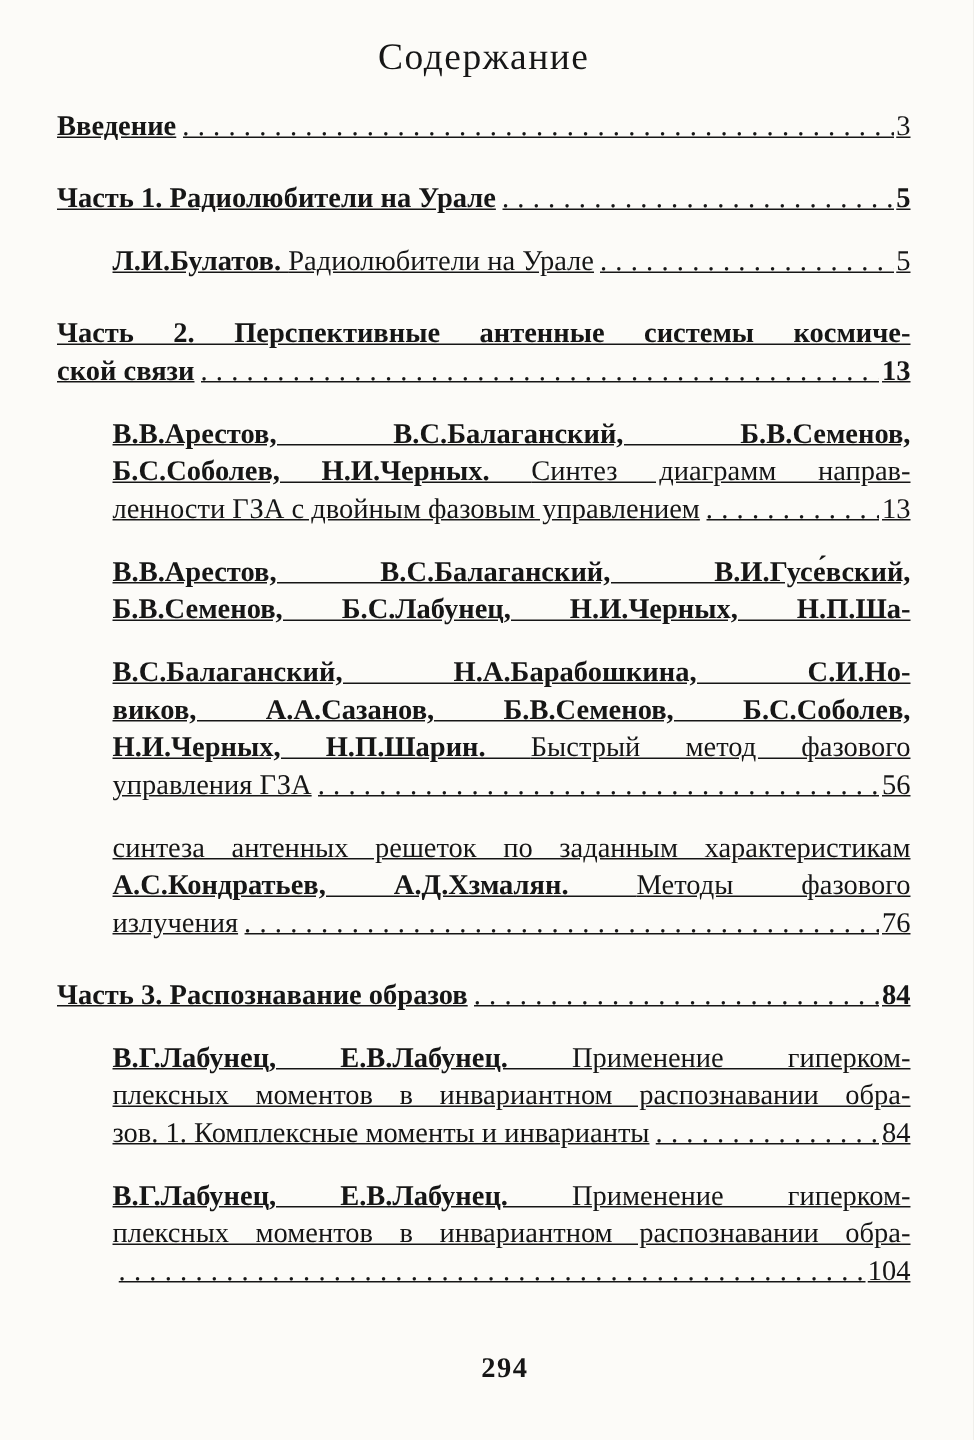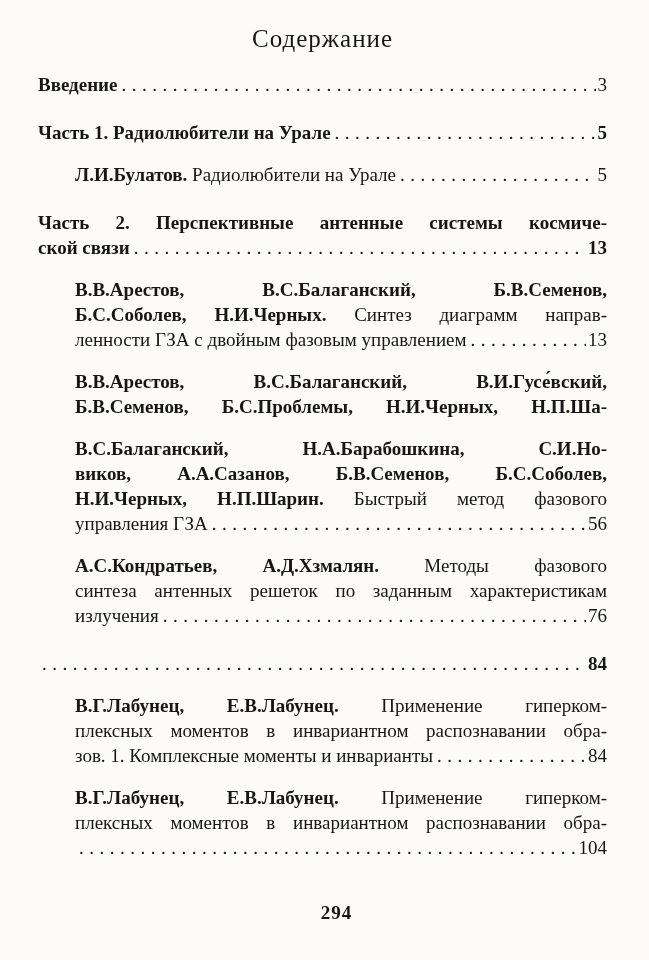--- a/index.html
+++ b/index.html
@@ -26,21 +26,21 @@
     letter-spacing: 1px;
     text-align: center;
     margin: 0 0 17px 0;
     line-height: 32px;
   }
   .toc { display: block; }
   .entry { margin-top: 17px; }
   .entry.chapter { margin-top: 23px; font-weight: bold; }
   .entry.chapter:first-child { margin-top: 0; }
   .entry.indent { padding-left: 37px; }
-  .line { line-height: 25px; }
+  .line { line-height: 25px; text-decoration: underline; }
   .fill-line {
     text-align: justify;
     text-align-last: justify;
   }
   .leader-line {
     display: flex;
     align-items: baseline;
   }
   .leader-line .txt { flex: 0 0 auto; }
   .seg.bold { font-weight: bold; }
@@ -108,43 +108,44 @@
         <div class="line fill-line"><span class="txt"><span class="seg bold">В.В.Арестов, В.С.Балаганский, Б.В.Семенов,</span></span></div>
         <div class="line fill-line"><span class="txt"><span class="seg bold">Б.С.Соболев, Н.И.Черных. </span><span class="seg reg">Синтез диаграмм направ-</span></span></div>
         <div class="line leader-line">
           <span class="txt"><span class="seg reg">ленности ГЗА с двойным фазовым управлением</span></span>
           <span class="lead"></span>
           <span class="pg">13</span>
         </div>
       </div>
       <div class="entry article indent">
         <div class="line fill-line"><span class="txt"><span class="seg bold">В.В.Арестов, В.С.Балаганский, В.И.Гусе́вский,</span></span></div>
-        <div class="line fill-line"><span class="txt"><span class="seg bold">Б.В.Семенов, Б.С.Проблемы, Н.И.Черных, Н.П.Ша-</span></span></div>
+        <div class="line fill-line"><span class="txt"><span class="seg bold">Б.В.Семенов, Б.С.Лабунец, Н.И.Черных, Н.П.Ша-</span></span></div>
       </div>
       <div class="entry article indent">
         <div class="line fill-line"><span class="txt"><span class="seg bold">В.С.Балаганский, Н.А.Барабошкина, С.И.Но-</span></span></div>
         <div class="line fill-line"><span class="txt"><span class="seg bold">виков, А.А.Сазанов, Б.В.Семенов, Б.С.Соболев,</span></span></div>
         <div class="line fill-line"><span class="txt"><span class="seg bold">Н.И.Черных, Н.П.Шарин. </span><span class="seg reg">Быстрый метод фазового</span></span></div>
         <div class="line leader-line">
           <span class="txt"><span class="seg reg">управления ГЗА</span></span>
           <span class="lead"></span>
           <span class="pg">56</span>
         </div>
       </div>
       <div class="entry article indent">
+        <div class="line fill-line"><span class="txt"><span class="seg reg">синтеза антенных решеток по заданным характеристикам</span></span></div>
         <div class="line fill-line"><span class="txt"><span class="seg bold">А.С.Кондратьев, А.Д.Хзмалян. </span><span class="seg reg">Методы фазового</span></span></div>
-        <div class="line fill-line"><span class="txt"><span class="seg reg">синтеза антенных решеток по заданным характеристикам</span></span></div>
         <div class="line leader-line">
           <span class="txt"><span class="seg reg">излучения</span></span>
           <span class="lead"></span>
           <span class="pg">76</span>
         </div>
       </div>
       <div class="entry chapter">
         <div class="line leader-line">
+          <span class="txt"><span class="seg bold">Часть 3. Распознавание образов</span></span>
           <span class="lead"></span>
           <span class="pg bold">84</span>
         </div>
       </div>
       <div class="entry article indent">
         <div class="line fill-line"><span class="txt"><span class="seg bold">В.Г.Лабунец, Е.В.Лабунец. </span><span class="seg reg">Применение гиперком-</span></span></div>
         <div class="line fill-line"><span class="txt"><span class="seg reg">плексных моментов в инвариантном распознавании обра-</span></span></div>
         <div class="line leader-line">
           <span class="txt"><span class="seg reg">зов. 1. Комплексные моменты и инварианты</span></span>
           <span class="lead"></span>

